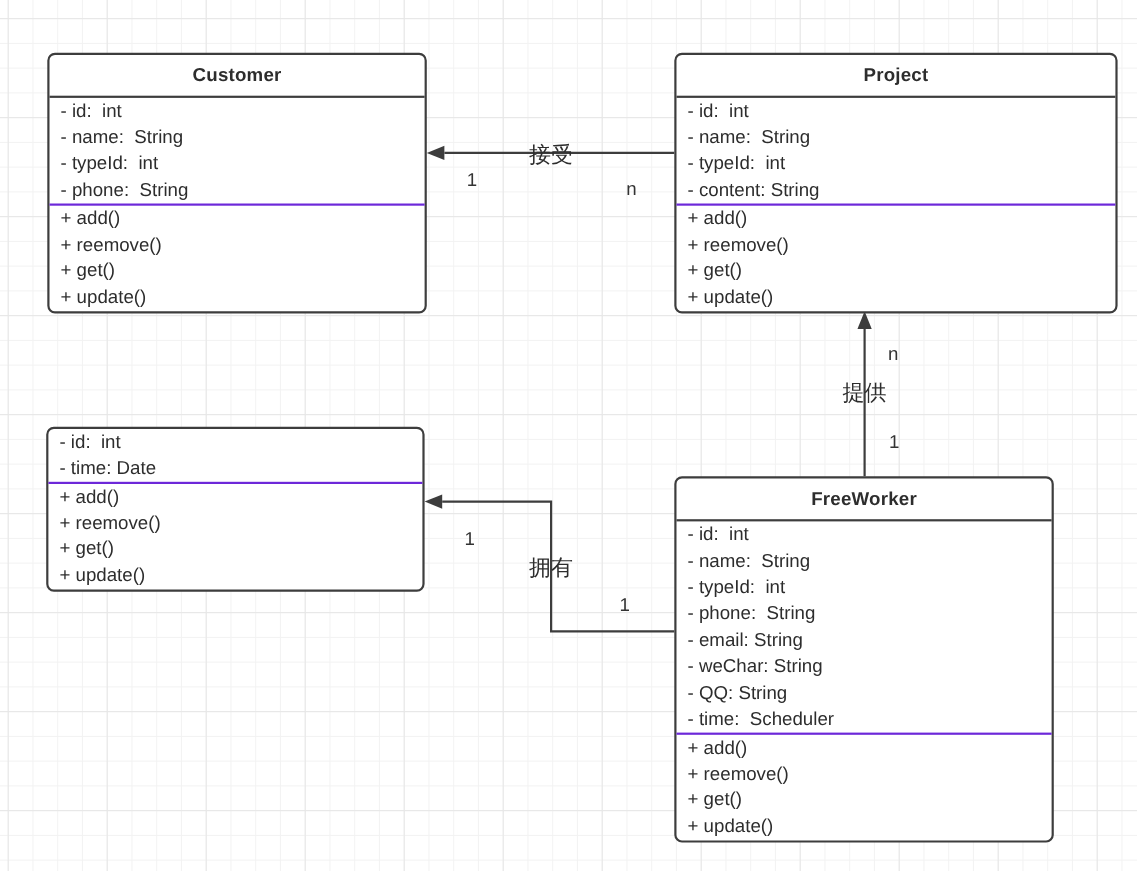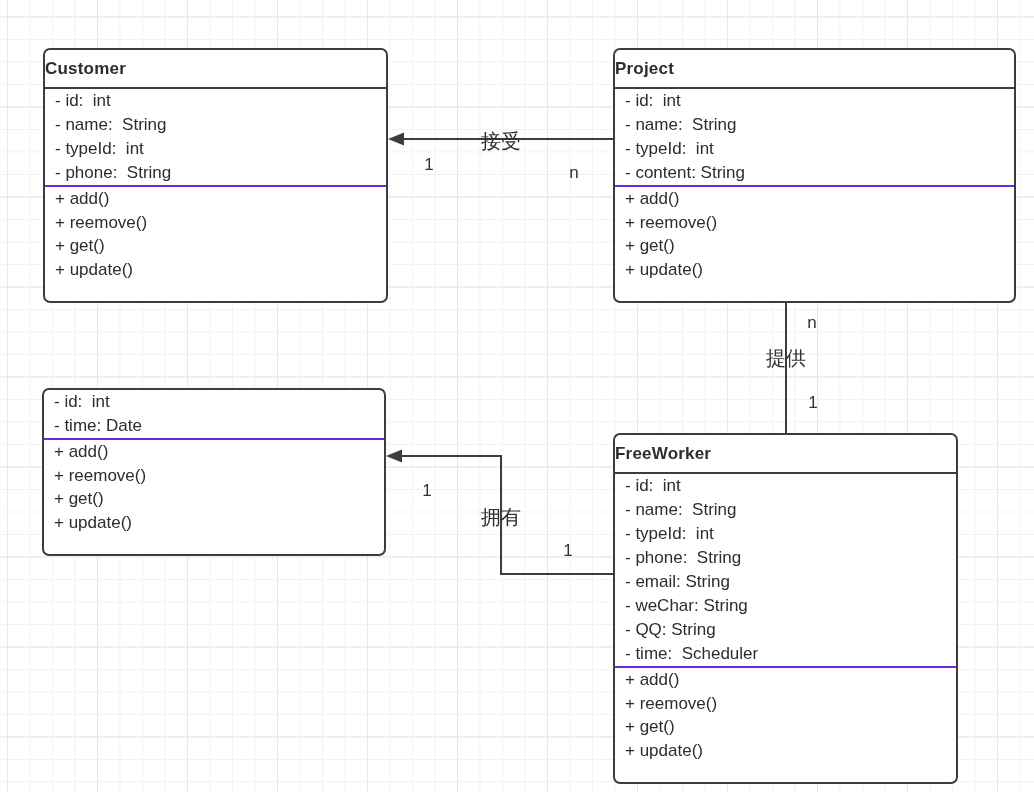--- a/index.html
+++ b/index.html
@@ -25,31 +25,31 @@
     box-sizing:border-box;
     background:#ffffff;
     border:2px solid #3d3d3d;
     border-radius:7px;
     color:#2d2d2d;
     font-size:17px;
   }
   .uml-title{
     height:37px;
     line-height:37px;
-    text-align:left;
+    text-align:center;
     font-weight:bold;
     border-bottom:2px solid #3d3d3d;
     letter-spacing:0.2px;
   }
   .uml-attrs{
     border-bottom:2px solid #6d28d9;
     padding:0;
   }
   .uml-methods{
-    padding-bottom:20px;
+    padding-bottom:2px;
   }
   .uml-row{
     line-height:24px;
     padding-left:10px;
     white-space:pre;
     overflow:hidden;
   }
   .uml-methods .uml-row{line-height:23.5px;}
   .edge-svg{
     position:absolute;

